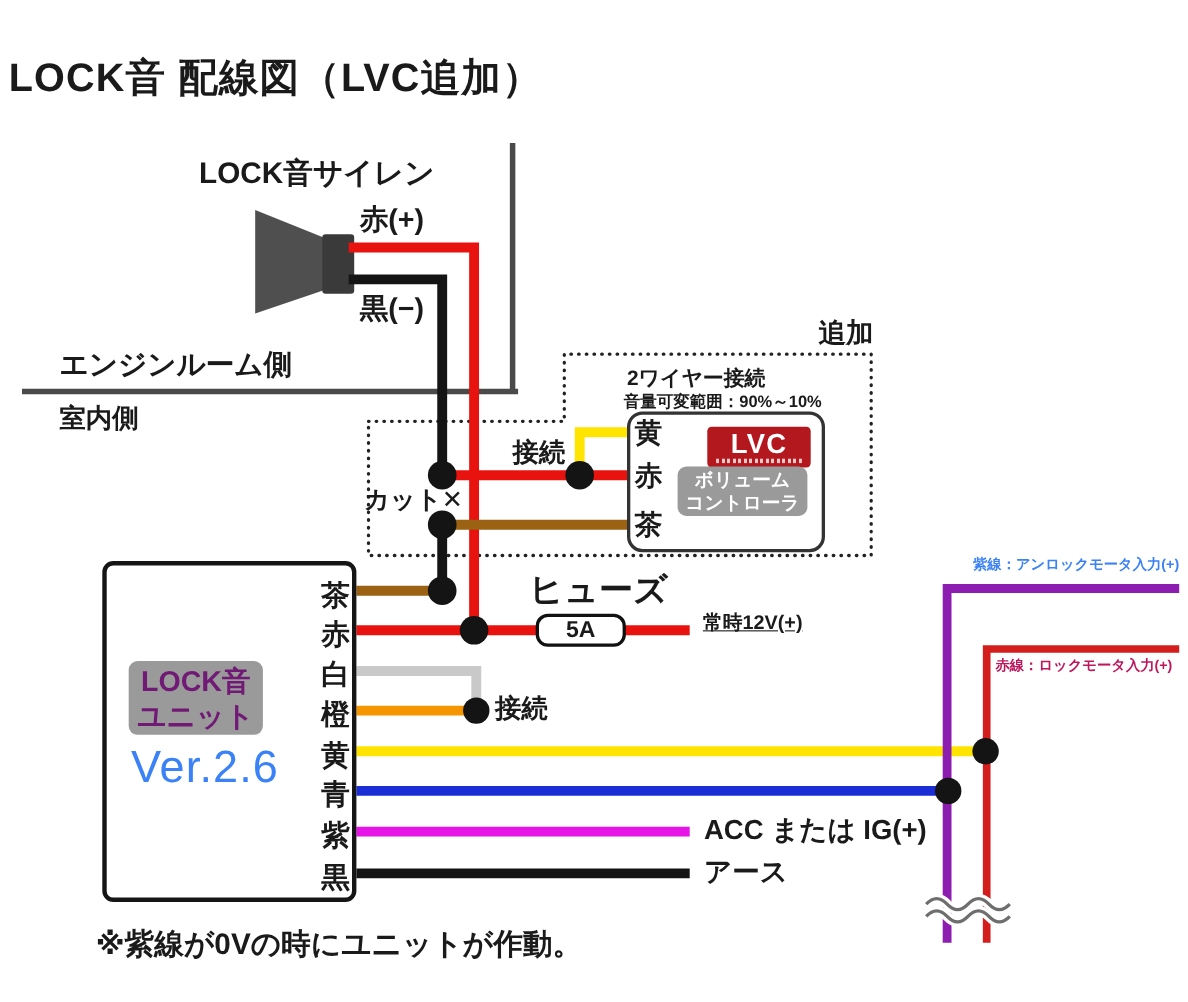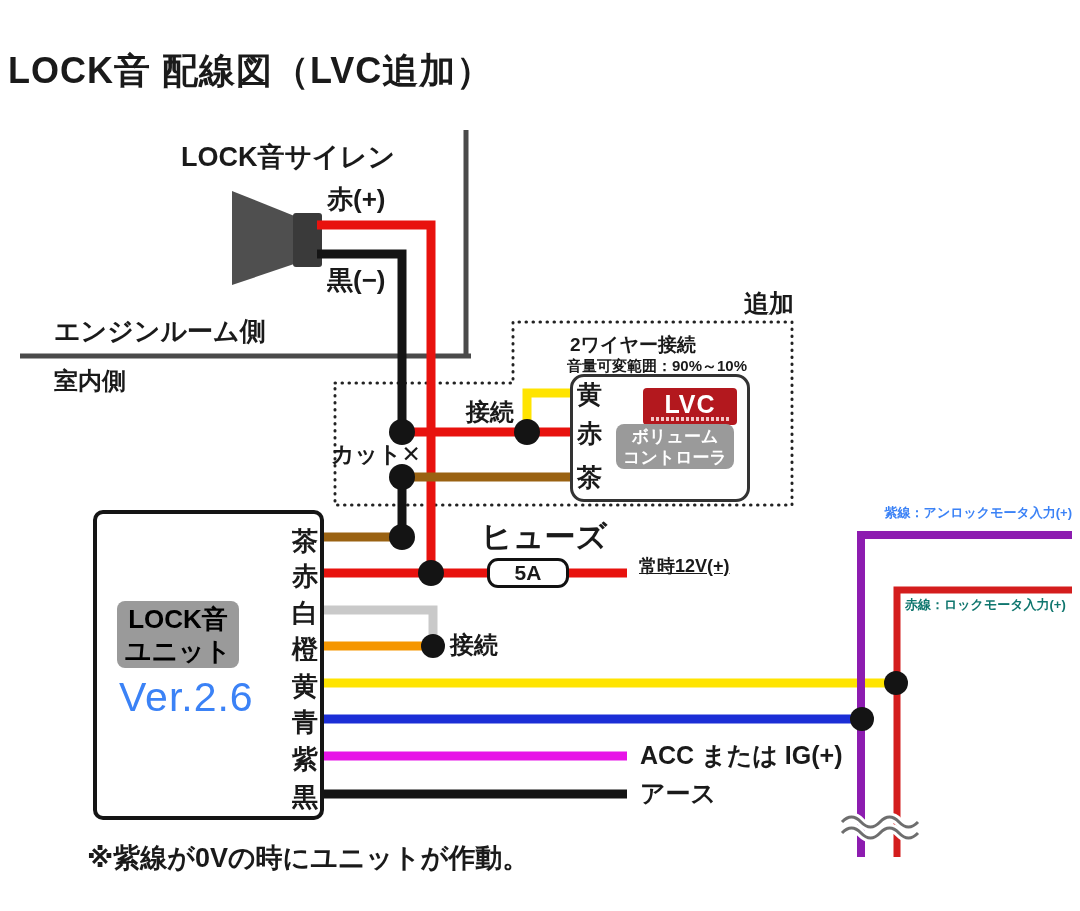--- a/index.html
+++ b/index.html
@@ -46,21 +46,21 @@
   .cut-label{left:331px;top:441px;font-size:23px;}
   .conn-top{left:466px;top:398px;font-size:24px;}
   .conn-mid{left:450px;top:631px;font-size:24px;}
   .unitbox{
     position:absolute;left:93px;top:510px;width:231px;height:310px;box-sizing:border-box;
     border:4px solid #151515;border-radius:10px;background:#fff;
   }
   .unitbadge{
     position:absolute;left:117px;top:601px;width:122px;height:67px;border-radius:8px;
     display:flex;flex-direction:column;align-items:center;justify-content:center;
-    color:#000000;font-size:26px;font-weight:900;line-height:32px;
+    color:#701a75;font-size:26px;font-weight:900;line-height:32px;
   }
   .version{left:119px;top:674px;font-size:41px;font-weight:400;color:#3b82f6;letter-spacing:1px;}
   .pin{position:absolute;left:286px;width:32px;text-align:right;font-size:26px;font-weight:800;}
   .fuse-label{left:481px;top:521px;font-size:31px;font-family:Liberation Mono, monospace;}
   .fusebox{
     position:absolute;left:487px;top:558px;width:82px;height:30px;box-sizing:border-box;
     border:3.5px solid #111;border-radius:11px;background:#fff;
     display:flex;align-items:center;justify-content:center;font-size:21px;font-weight:900;
   }
   .power-label{left:639px;top:556px;font-size:18px;text-decoration:underline;}
@@ -170,17 +170,17 @@
   <div class="lbl fuse-label">ヒューズ</div>
   <div class="fusebox">
     <span>5A</span>
   </div>
 
   <div class="lbl power-label">常時12V(+)</div>
   <div class="lbl acc-label">ACC または IG(+)</div>
   <div class="lbl gnd-label">アース</div>
 
   <div class="lbl unlock-label" style="color:#3b82f6;">紫線：アンロックモータ入力(+)</div>
-  <div class="lbl lock-label" style="color:#0f766e;">赤線：ロックモータ入力(+)</div>
+  <div class="lbl lock-label" style="color:#be185d;">赤線：ロックモータ入力(+)</div>
 
   <div class="lbl footnote">※紫線が0Vの時にユニットが作動。</div>
 
 </div>
 
 </body></html>

